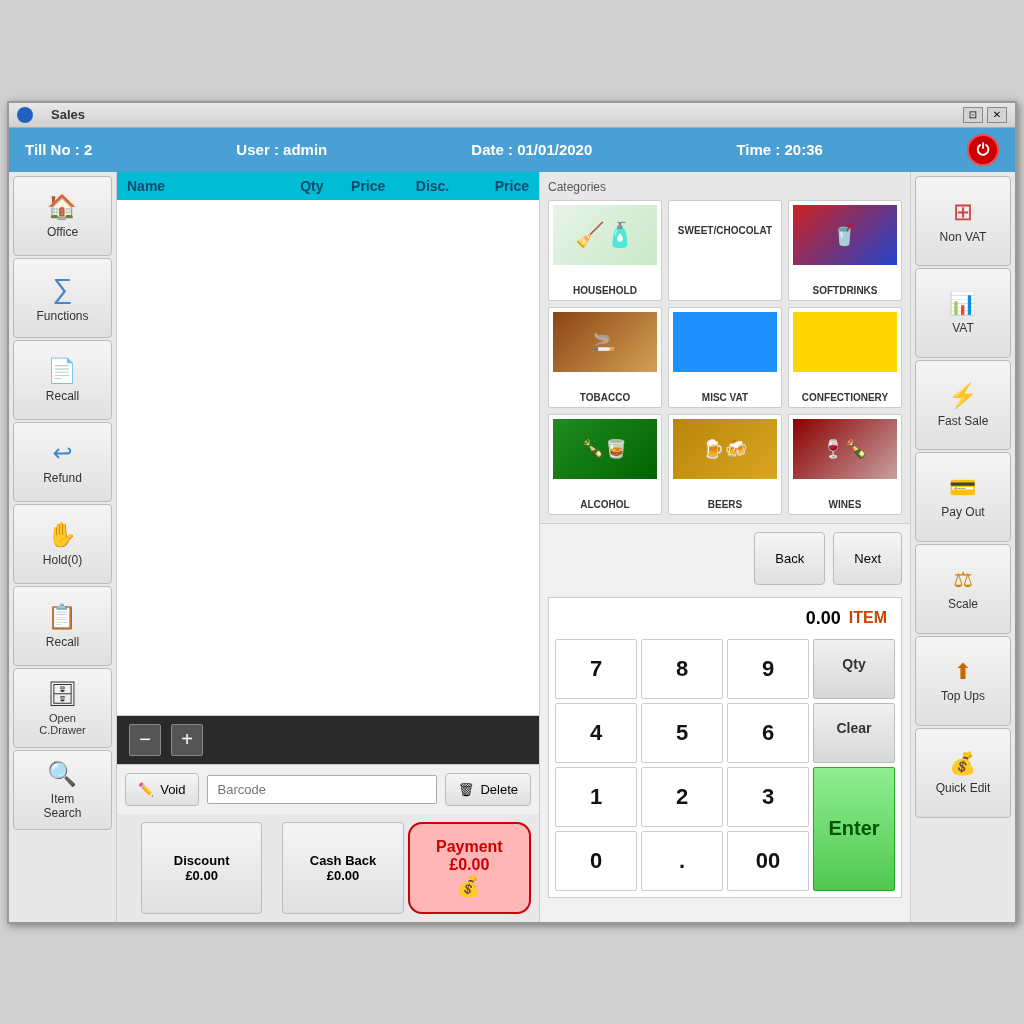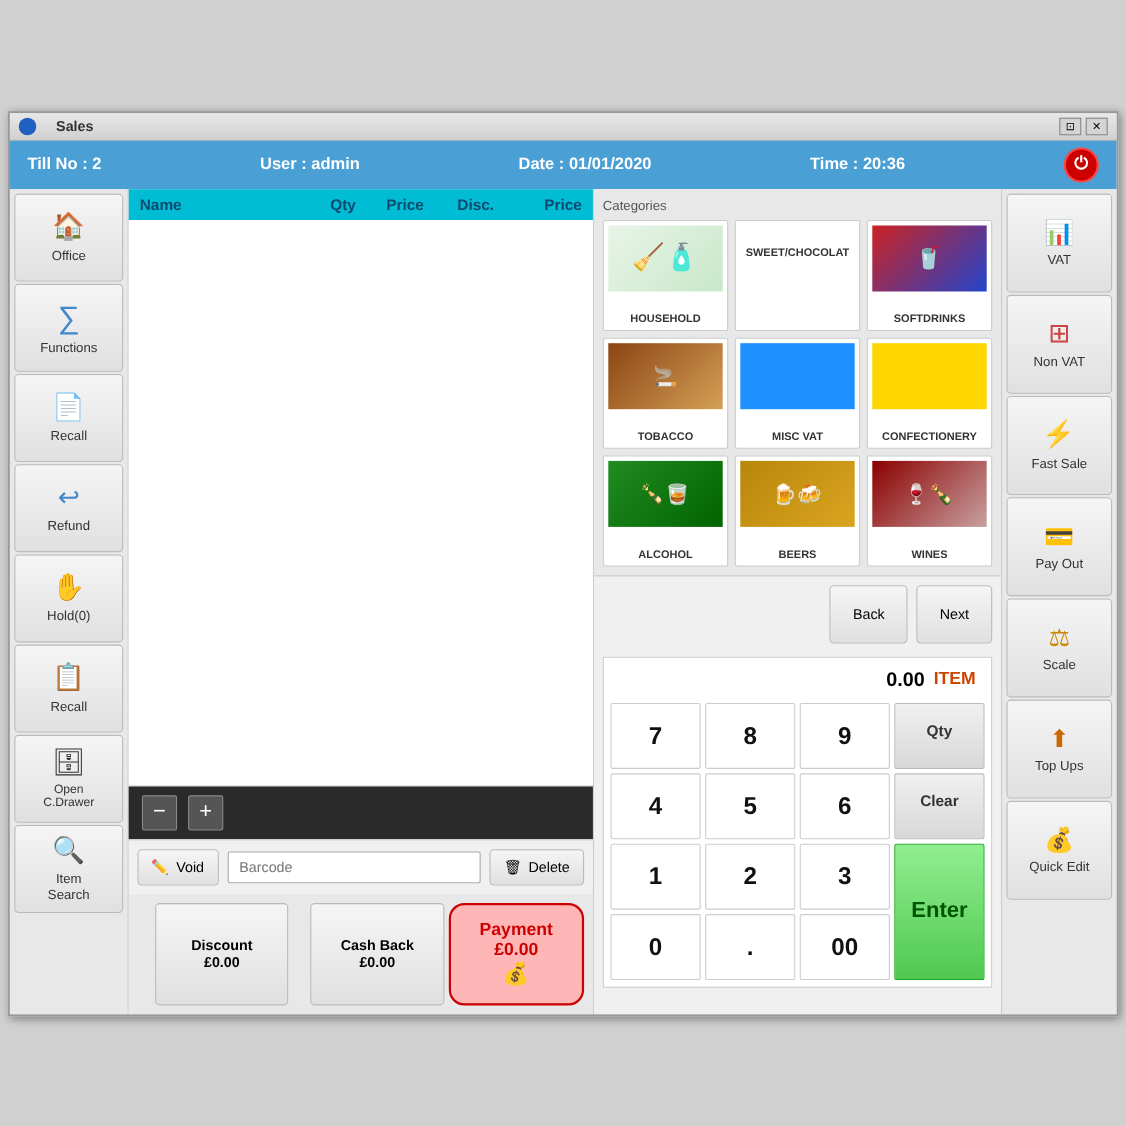--- a/index.html
+++ b/index.html
@@ -305,28 +305,28 @@
 
           <div class="num-btn">0</div>
           <div class="num-btn">.</div>
           <div class="num-btn">00</div>
         </div>
       </div>
     </div>
 
     <div class="right-sidebar">
       <div class="rs-btn">
+        <span class="rs-icon icon-nonvat"></span>
+        <span>Non VAT</span>
+      </div>
+      <div class="rs-btn">
         <span class="rs-icon icon-vat"></span>
         <span>VAT</span>
       </div>
       <div class="rs-btn">
-        <span class="rs-icon icon-nonvat"></span>
-        <span>Non VAT</span>
-      </div>
-      <div class="rs-btn">
         <span class="rs-icon icon-fastsale"></span>
         <span>Fast Sale</span>
       </div>
       <div class="rs-btn">
         <span class="rs-icon icon-payout"></span>
         <span>Pay Out</span>
       </div>
       <div class="rs-btn">
         <span class="rs-icon icon-scale"></span>
         <span>Scale</span>

